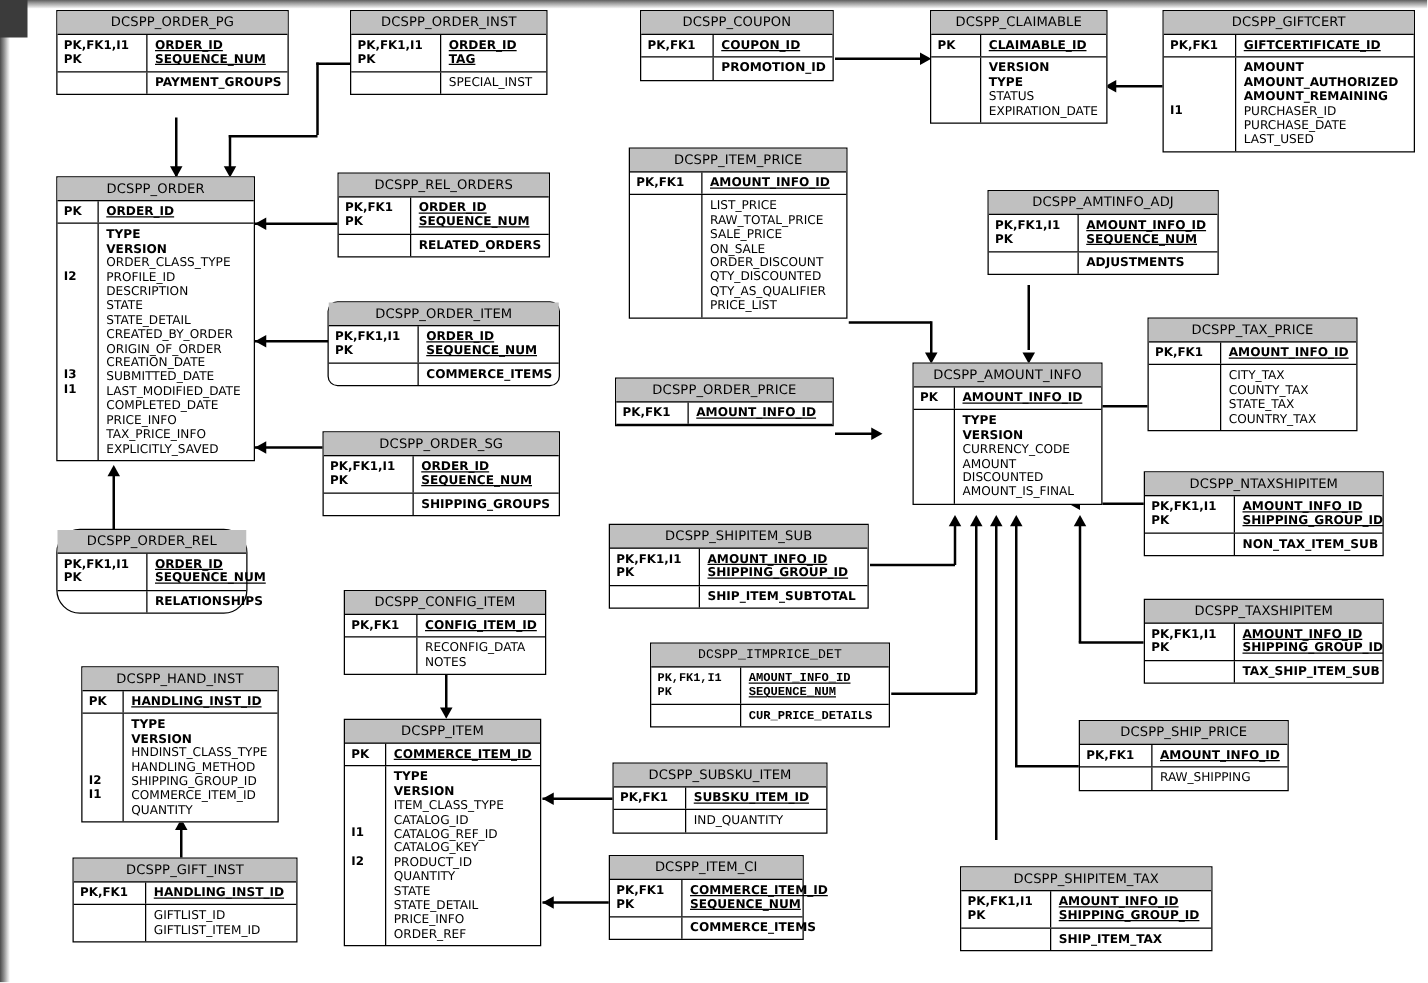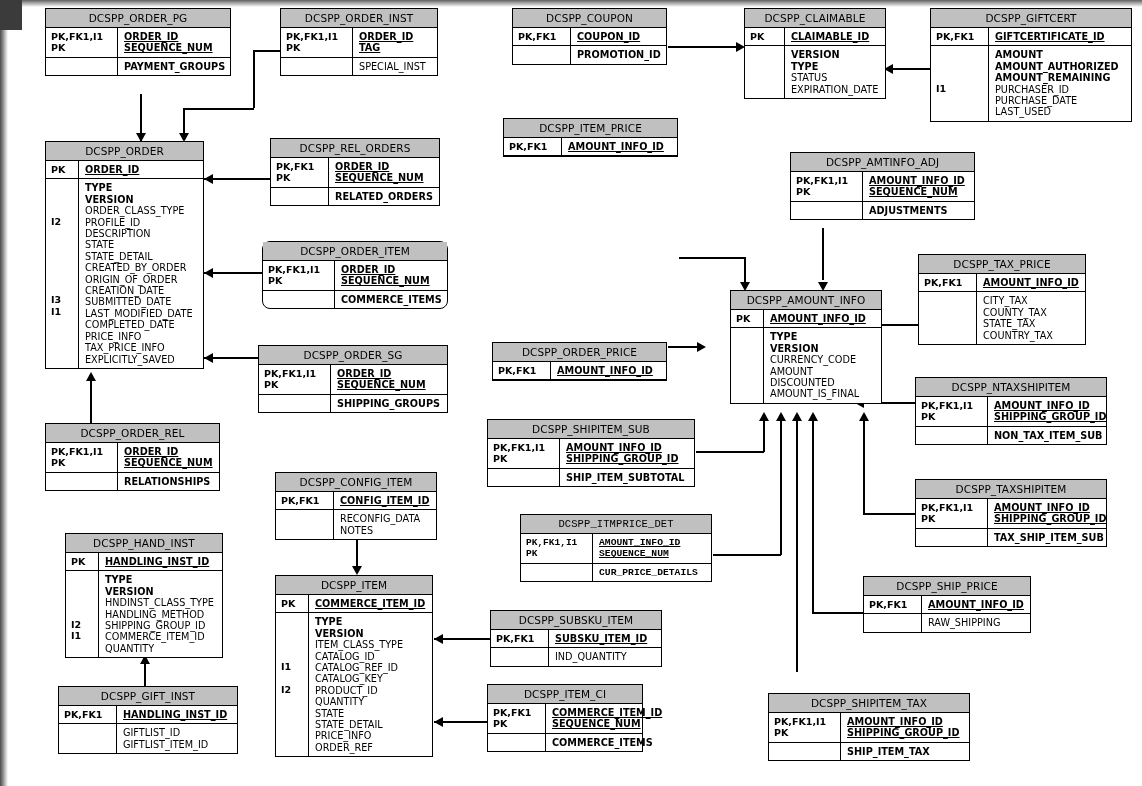--- a/index.html
+++ b/index.html
@@ -349,21 +349,21 @@
             <div class="attr-pk">SEQUENCE_NUM</div>
           </div>
         </div>
         <div class="ent-section">
           <div class="keycol" style="width: 72px;">&nbsp;</div>
           <div class="attcol">
             <div class="attr-bold">SHIPPING_GROUPS</div>
           </div>
         </div>
       </div>
-      <div class="entity" style="left: 45px; top: 423px; width: 175px;">
+      <div class="entity" style="left: 45px; top: 423px; width: 153px; border-radius: 19px;">
         <div class="ent-title">DCSPP_ORDER_REL</div>
         <div class="ent-section pk-sec">
           <div class="keycol" style="width: 72px;">PK,FK1,I1
 PK</div>
           <div class="attcol">
             <div class="attr-pk">ORDER_ID</div>
             <div class="attr-pk">SEQUENCE_NUM</div>
           </div>
         </div>
         <div class="ent-section">
@@ -496,39 +496,52 @@
         </div>
       </div>
       <div class="entity" style="left: 503px; top: 118px; width: 175px;">
         <div class="ent-title">DCSPP_ITEM_PRICE</div>
         <div class="ent-section pk-sec">
           <div class="keycol" style="width: 58px;">PK,FK1</div>
           <div class="attcol">
             <div class="attr-pk">AMOUNT_INFO_ID</div>
           </div>
         </div>
+        <div class="ent-section">
+          <div class="keycol" style="width: 58px;">&nbsp;</div>
+          <div class="attcol">
+            <div class="attr-plain">LIST_PRICE</div>
+            <div class="attr-plain">RAW_TOTAL_PRICE</div>
+            <div class="attr-plain">SALE_PRICE</div>
+            <div class="attr-plain">ON_SALE</div>
+            <div class="attr-plain">ORDER_DISCOUNT</div>
+            <div class="attr-plain">QTY_DISCOUNTED</div>
+            <div class="attr-plain">QTY_AS_QUALIFIER</div>
+            <div class="attr-plain">PRICE_LIST</div>
+          </div>
+        </div>
       </div>
       <div class="entity" style="left: 790px; top: 152px; width: 185px;">
         <div class="ent-title">DCSPP_AMTINFO_ADJ</div>
         <div class="ent-section pk-sec">
           <div class="keycol" style="width: 72px;">PK,FK1,I1
 PK</div>
           <div class="attcol">
             <div class="attr-pk">AMOUNT_INFO_ID</div>
             <div class="attr-pk">SEQUENCE_NUM</div>
           </div>
         </div>
         <div class="ent-section">
           <div class="keycol" style="width: 72px;">&nbsp;</div>
           <div class="attcol">
             <div class="attr-bold">ADJUSTMENTS</div>
           </div>
         </div>
       </div>
-      <div class="entity" style="left: 492px; top: 302px; width: 175px; margin-top: 40px;">
+      <div class="entity" style="left: 492px; top: 302px; width: 175px;">
         <div class="ent-title">DCSPP_ORDER_PRICE</div>
         <div class="ent-section pk-sec">
           <div class="keycol" style="width: 58px;">PK,FK1</div>
           <div class="attcol">
             <div class="attr-pk">AMOUNT_INFO_ID</div>
           </div>
         </div>
       </div>
       <div class="entity" style="left: 730px; top: 290px; width: 152px;">
         <div class="ent-title">DCSPP_AMOUNT_INFO</div>

